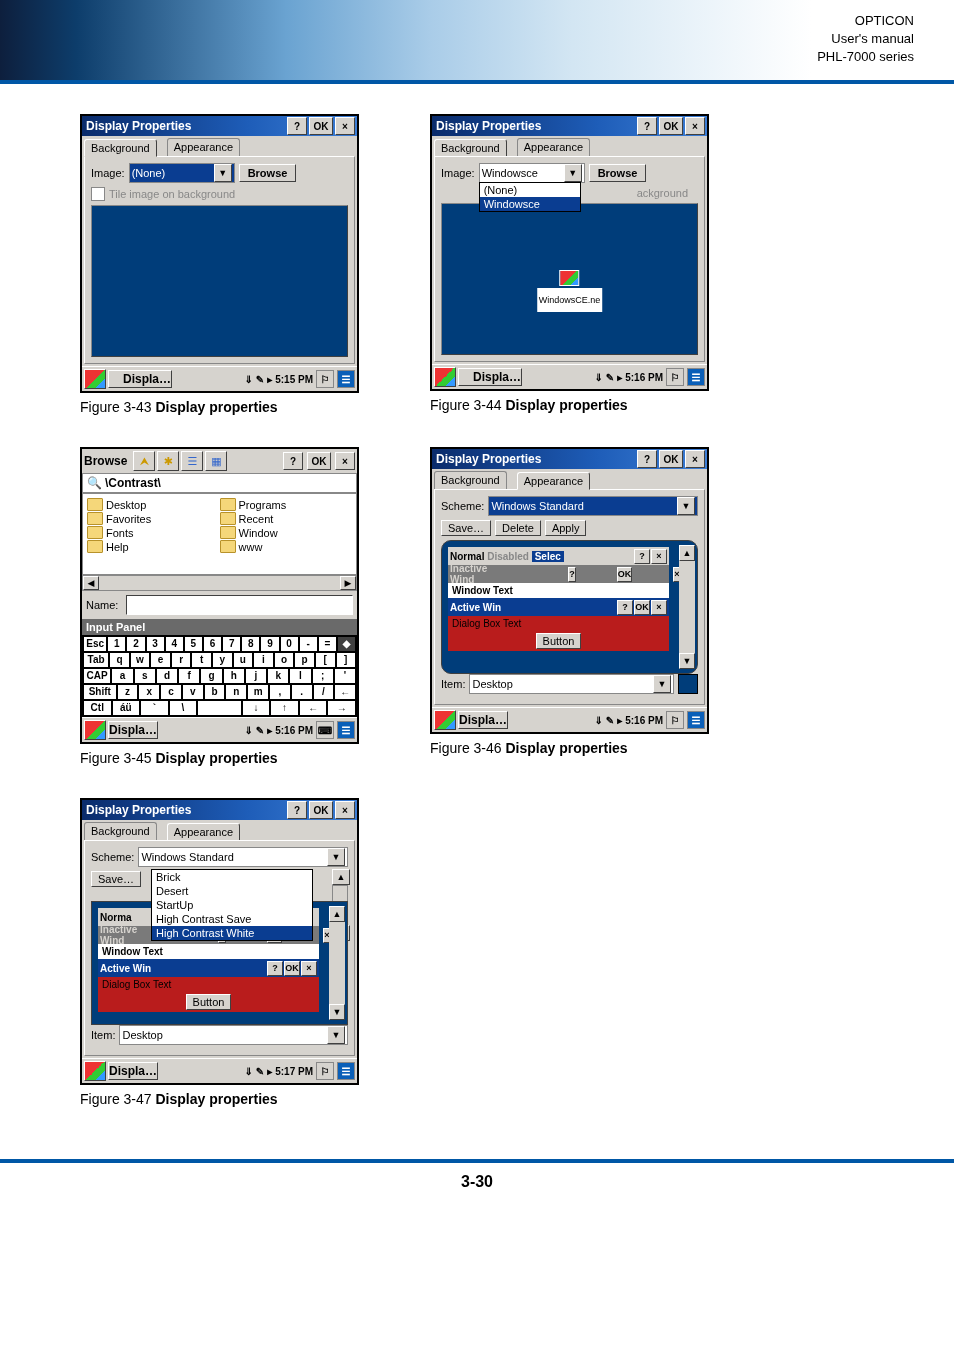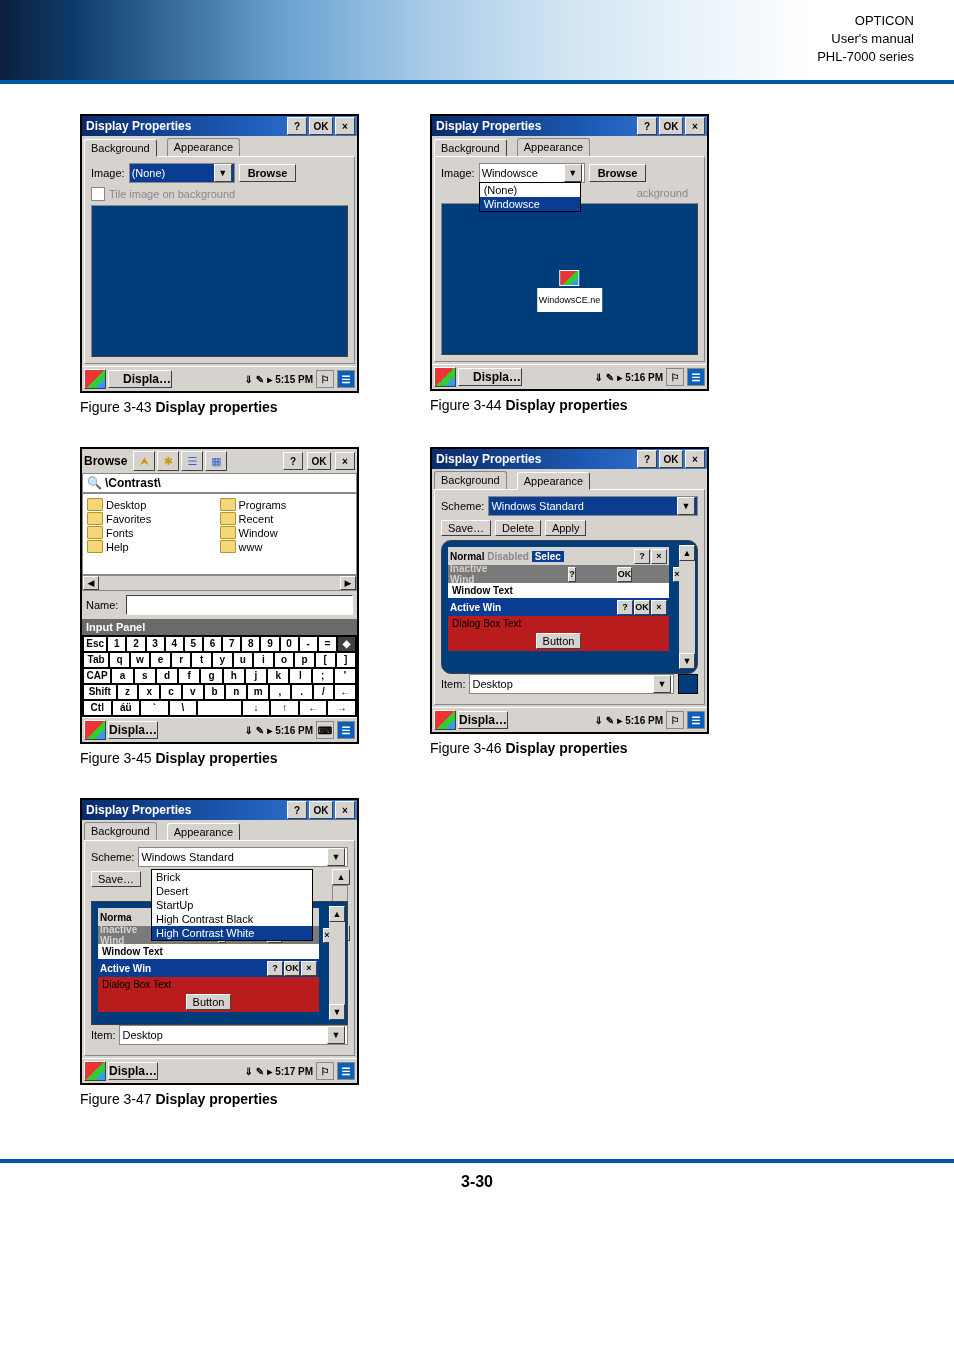--- a/index.html
+++ b/index.html
@@ -783,21 +783,21 @@
                 <span>Windows Standard</span>
                 <span class="dd-arrow">▼</span>
               </div>
             </div>
             <div class="form-row" style="position:relative;">
               <span class="btn-3d small">Save…</span>
               <div class="dropdown-list" style="left:60px; top:-2px; width:160px;">
                 <div>Brick</div>
                 <div>Desert</div>
                 <div>StartUp</div>
-                <div>High Contrast Black</div>
+                <div>High Contrast Save</div>
                 <div class="sel">High Contrast White</div>
               </div>
               <div style="position:absolute; right:0; top:-2px; width:16px; height:72px; display:flex; flex-direction:column;">
                 <span class="dd-arrow" style="height:14px;">▲</span>
                 <span style="flex:1;background:#d6d3ce;border:1px solid #888;"></span>
                 <span class="dd-arrow" style="height:14px;">▼</span>
               </div>
             </div>
             <div style="height:50px;"></div>
             <div class="appr-preview" style="height:110px; position:relative; margin-top:-40px;">

